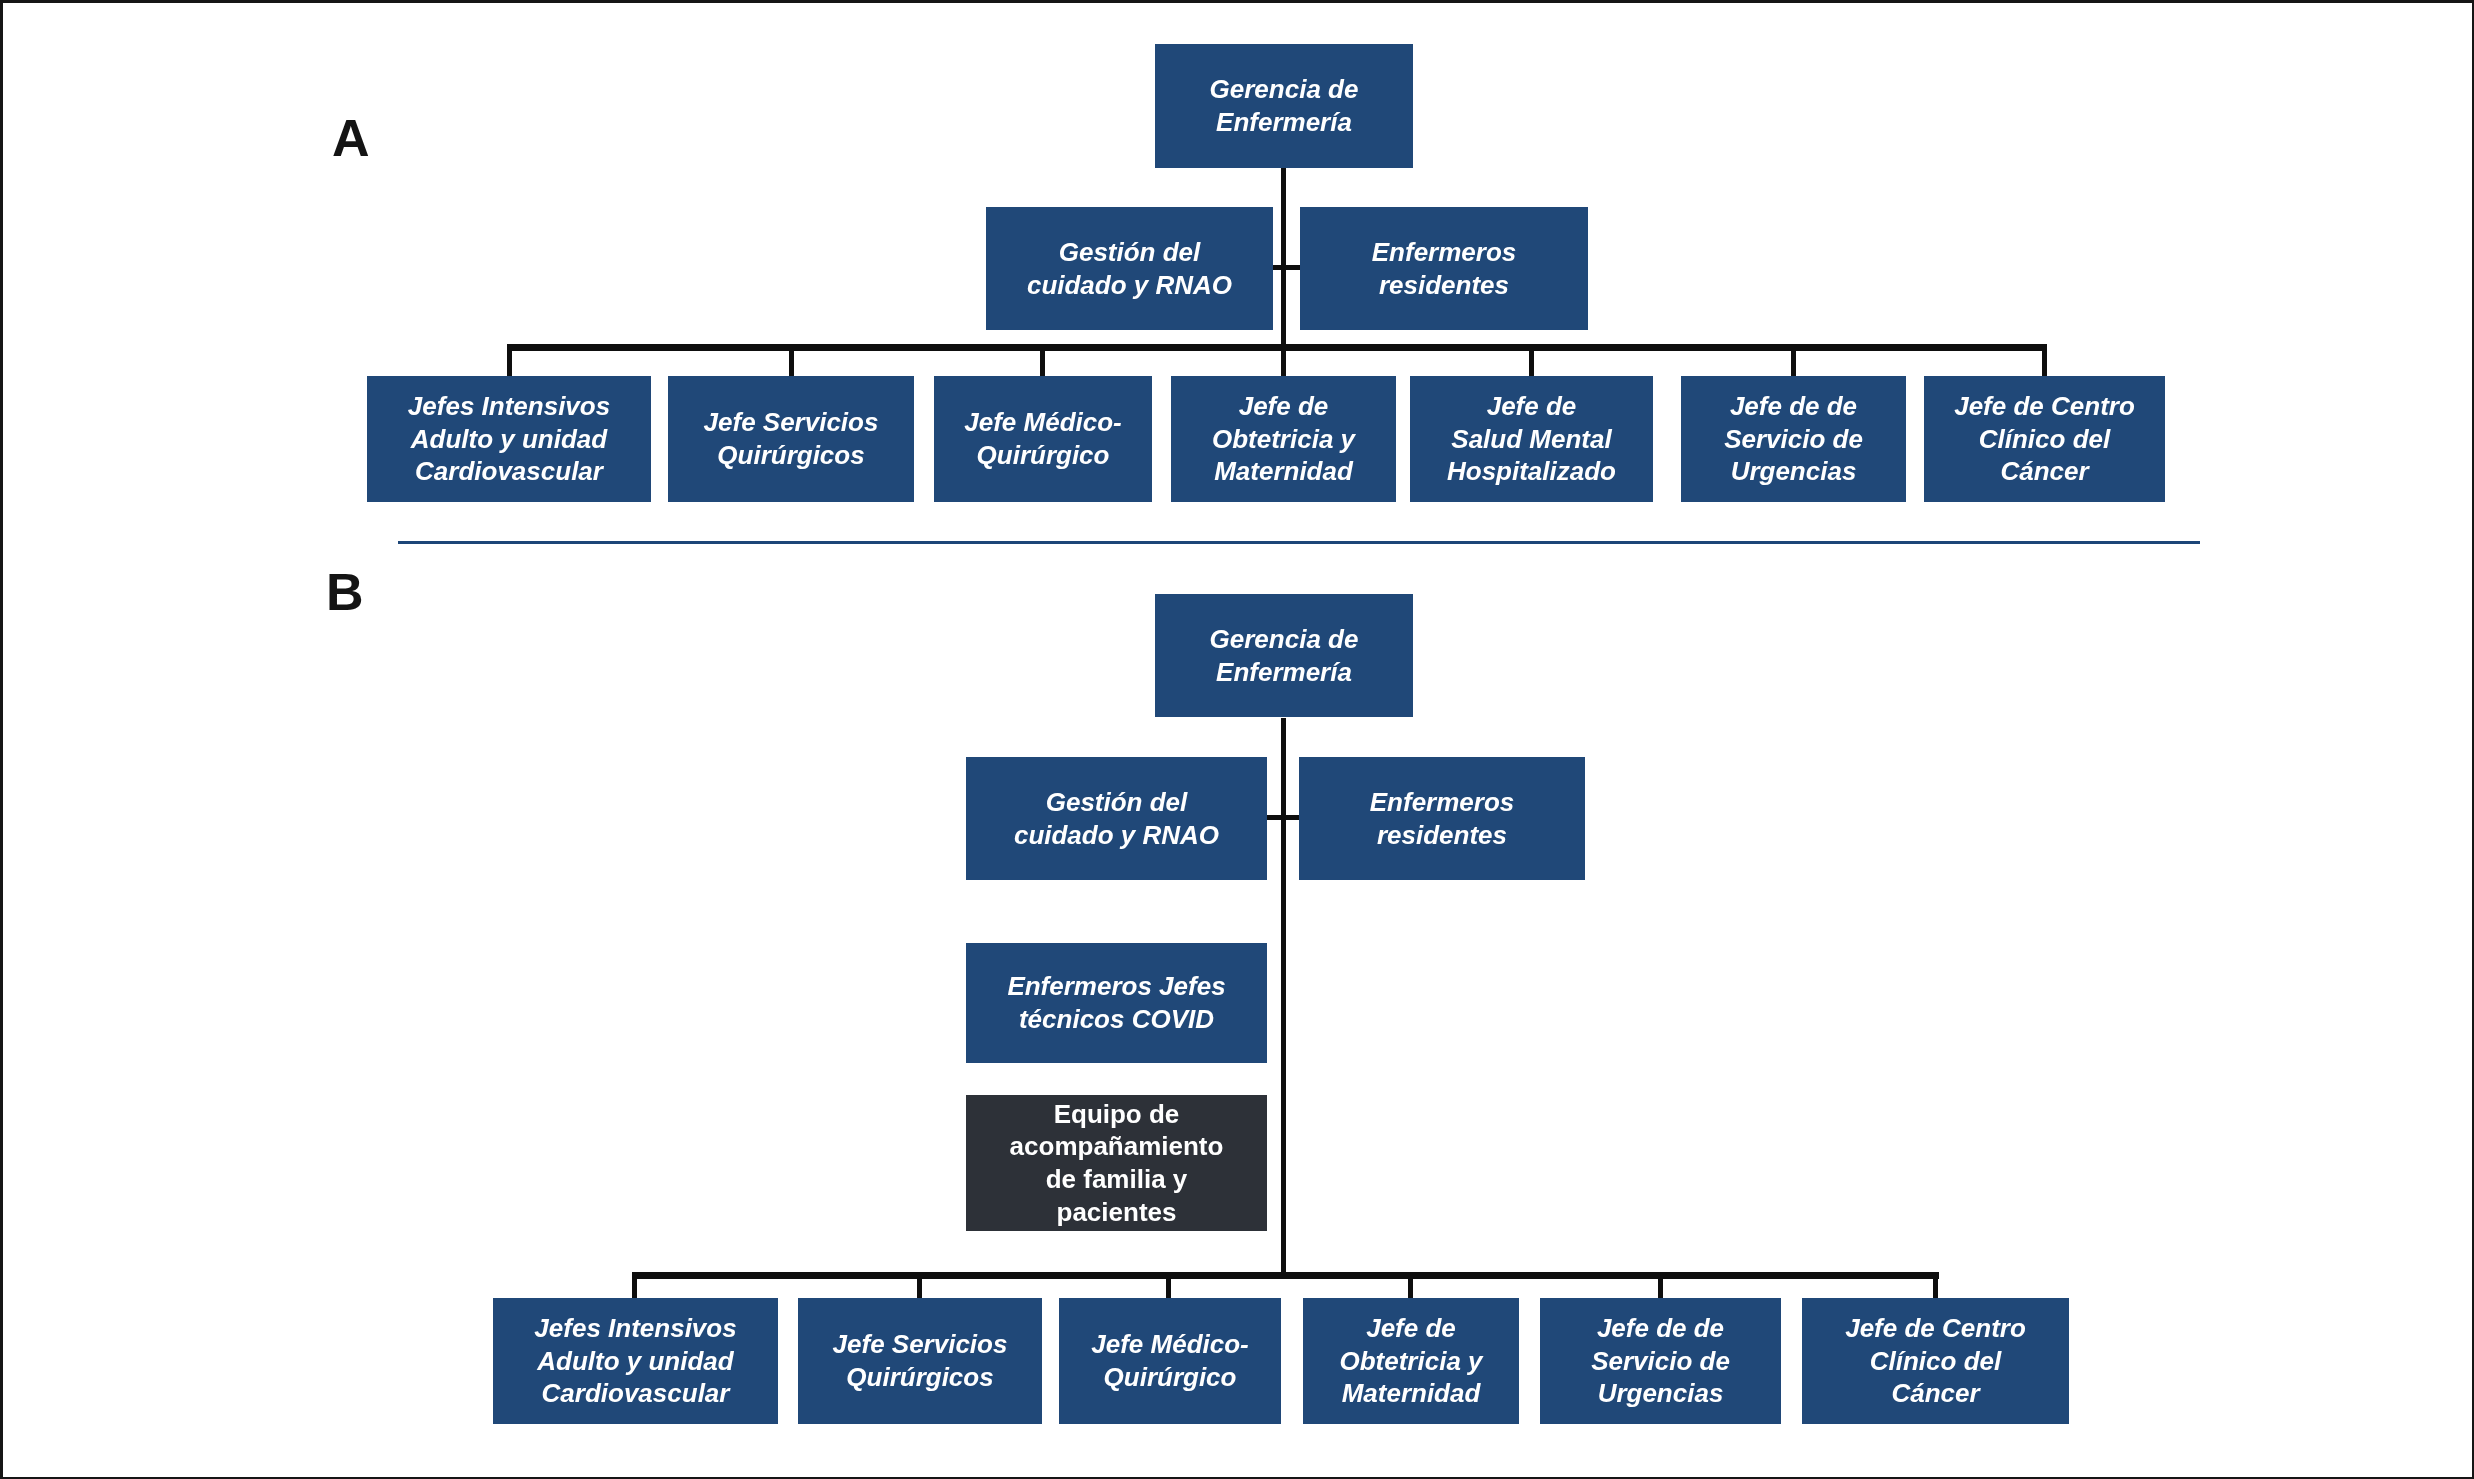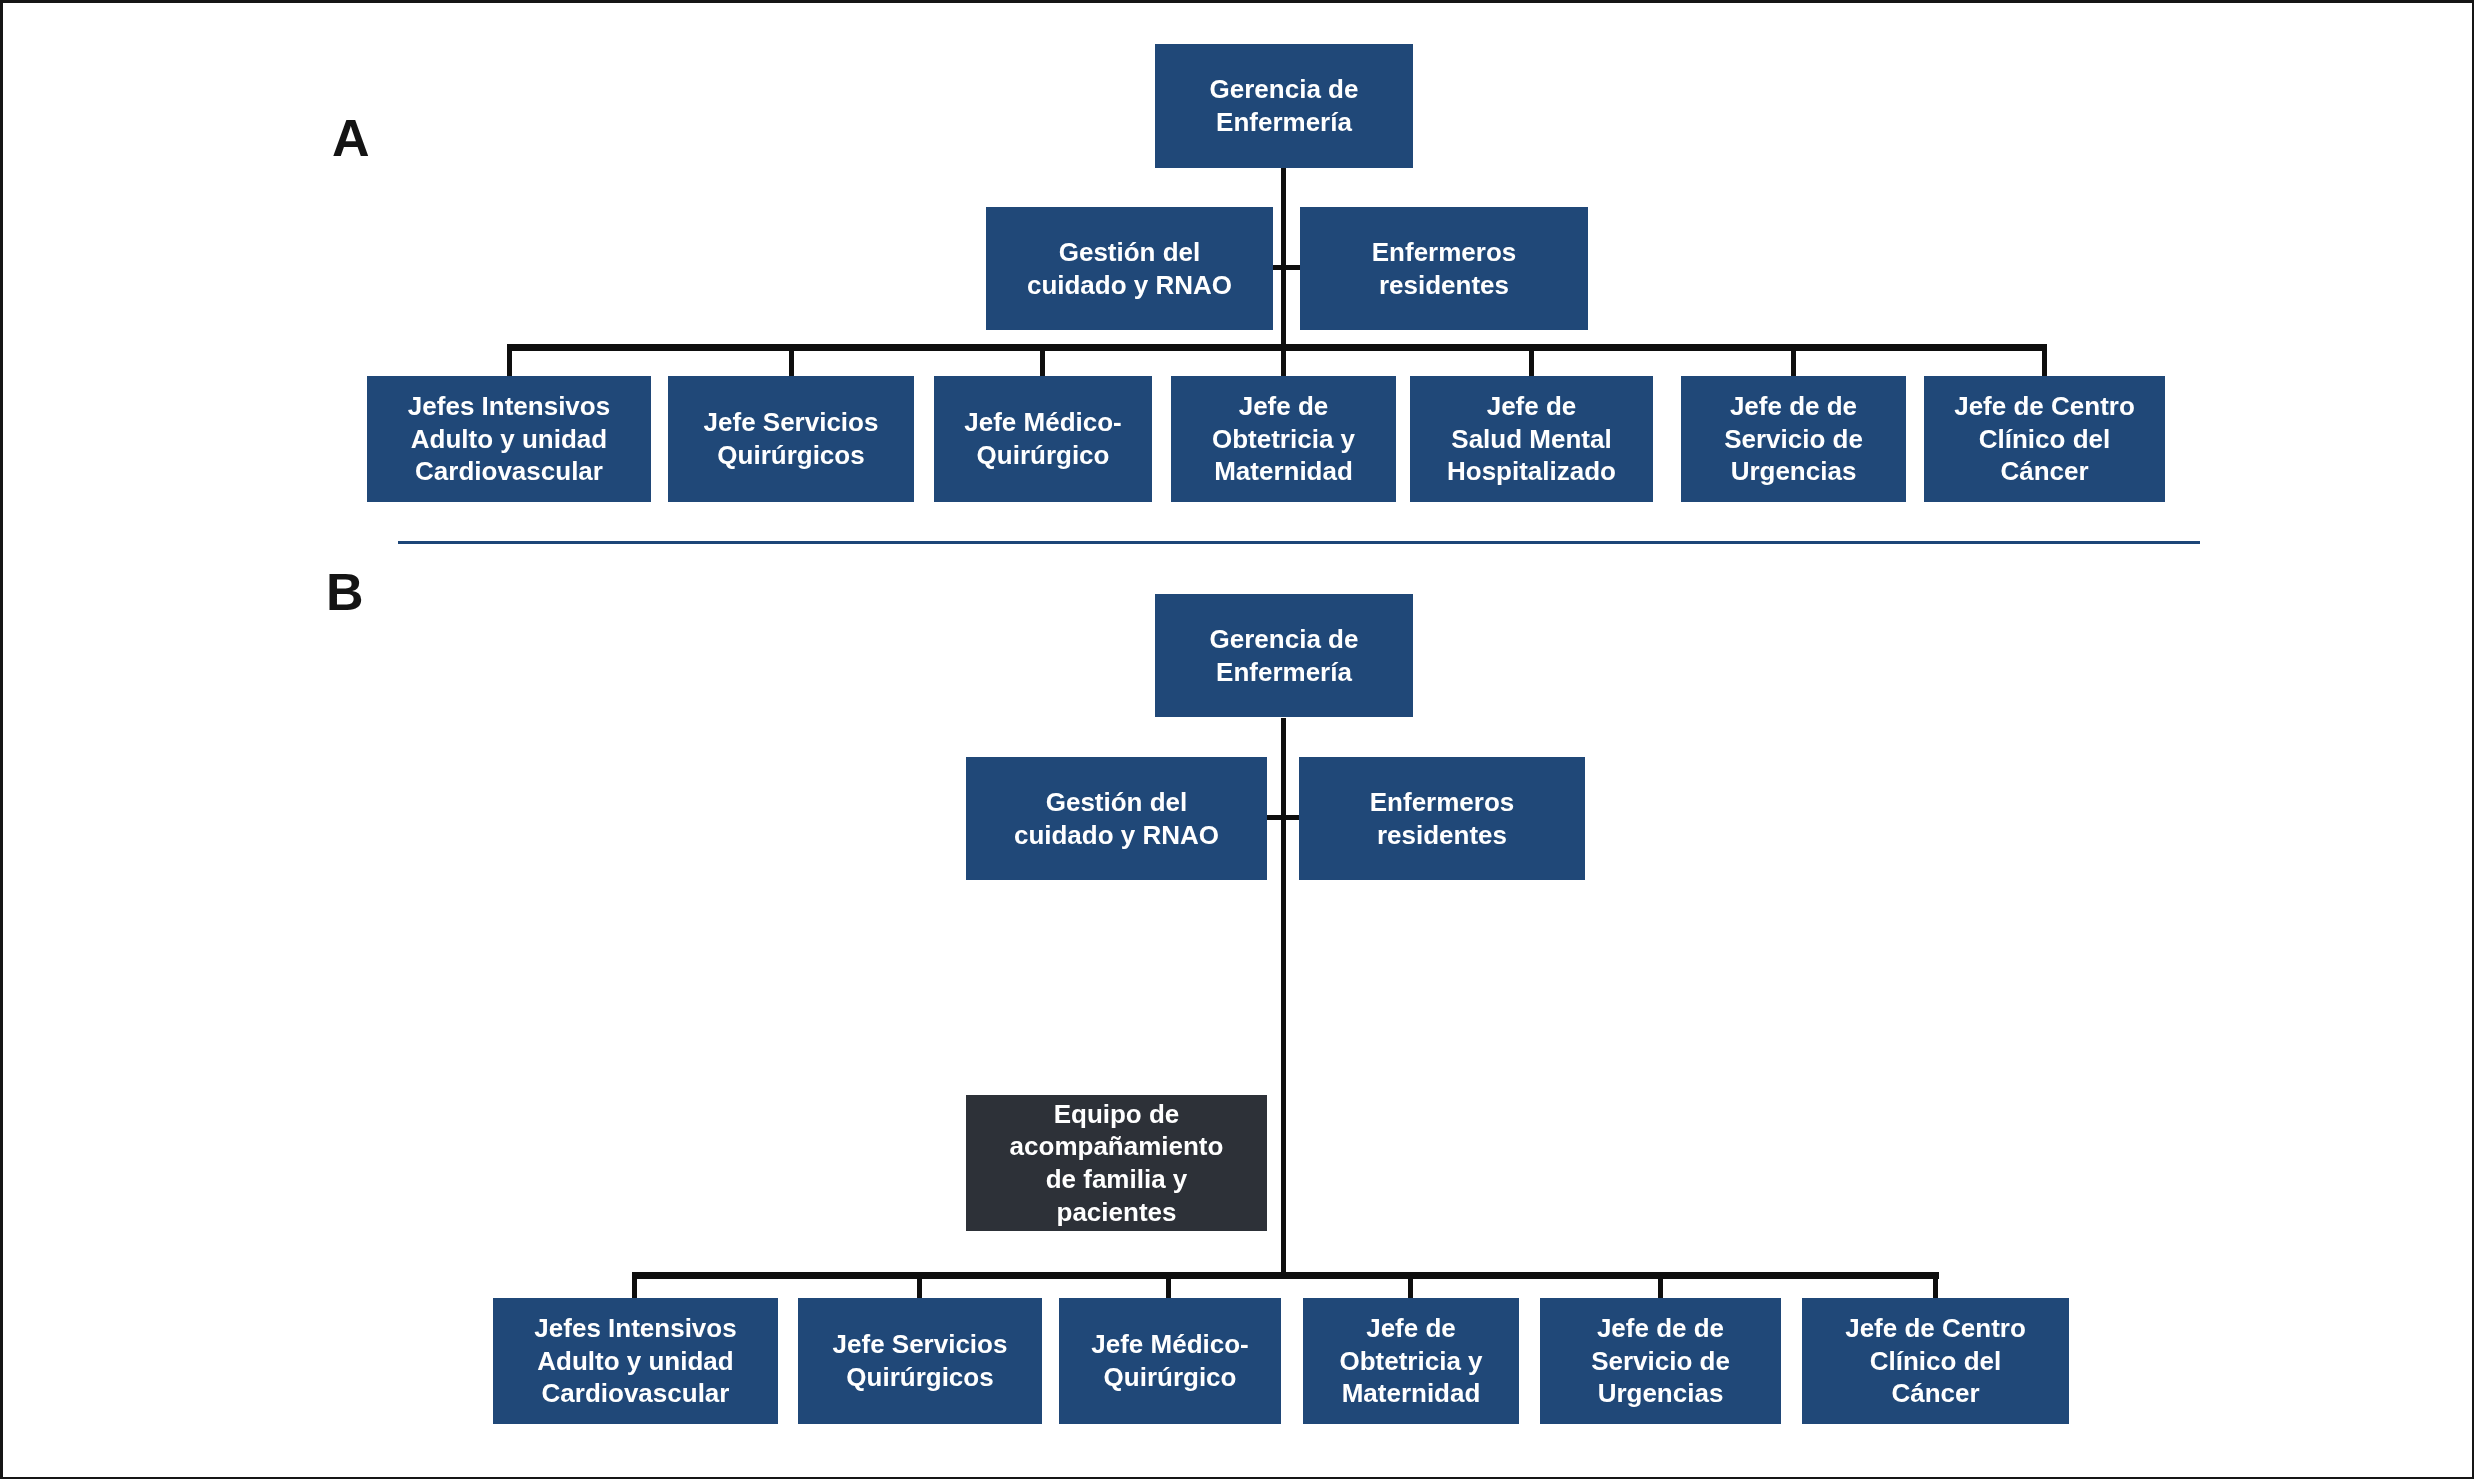--- a/index.html
+++ b/index.html
@@ -17,21 +17,21 @@
     display:flex;align-items:center;justify-content:center;
     text-align:center;
     color:var(--boxtext,#ffffff);
     font-weight:bold;
     font-size:26px;
     line-height:1.26;
     white-space:pre-line;
     box-sizing:border-box;
     padding:4.4px 7.4px;
   }
-  .blue{background:var(--blue,#204878);}
+  .blue{background:var(--blue,#204878);font-style:italic;}
   .dark{background:var(--dark,#2d3138);}
   .cline{position:absolute;background:var(--line,#0e0e0e);}
   .divider{position:absolute;background:var(--divider,#1d4678);}
   .panel-label{
     position:absolute;
     font-size:52px;font-weight:bold;color:#141414;
     line-height:1;
   }
 </style>
 </head>
@@ -95,20 +95,22 @@
   <div class="cline" style="left:1930px;top:1272px;width:5.2px;height:28px;"></div>
 
   <div class="box blue" style="left:1152px;top:591px;width:258px;height:123px;">Gerencia de
 Enfermería</div>
 
   <div class="box blue" style="left:963px;top:754px;width:301px;height:123px;">Gestión del
 cuidado y RNAO</div>
   <div class="box blue" style="left:1296px;top:754px;width:286px;height:123px;">Enfermeros
 residentes</div>
 
+  <div class="box blue" style="left:963px;top:940px;width:301px;height:120px;">Enfermeros Jefes
+técnicos COVID</div>
 
   <div class="box dark" style="left:963px;top:1092px;width:301px;height:136px;text-align:center;">Equipo de
 acompañamiento
 de familia y
 pacientes</div>
 
   <div class="box blue" style="left:490px;top:1295px;width:285px;height:126px;">Jefes Intensivos
 Adulto y unidad
 Cardiovascular</div>
   <div class="box blue" style="left:795px;top:1295px;width:244px;height:126px;">Jefe Servicios

